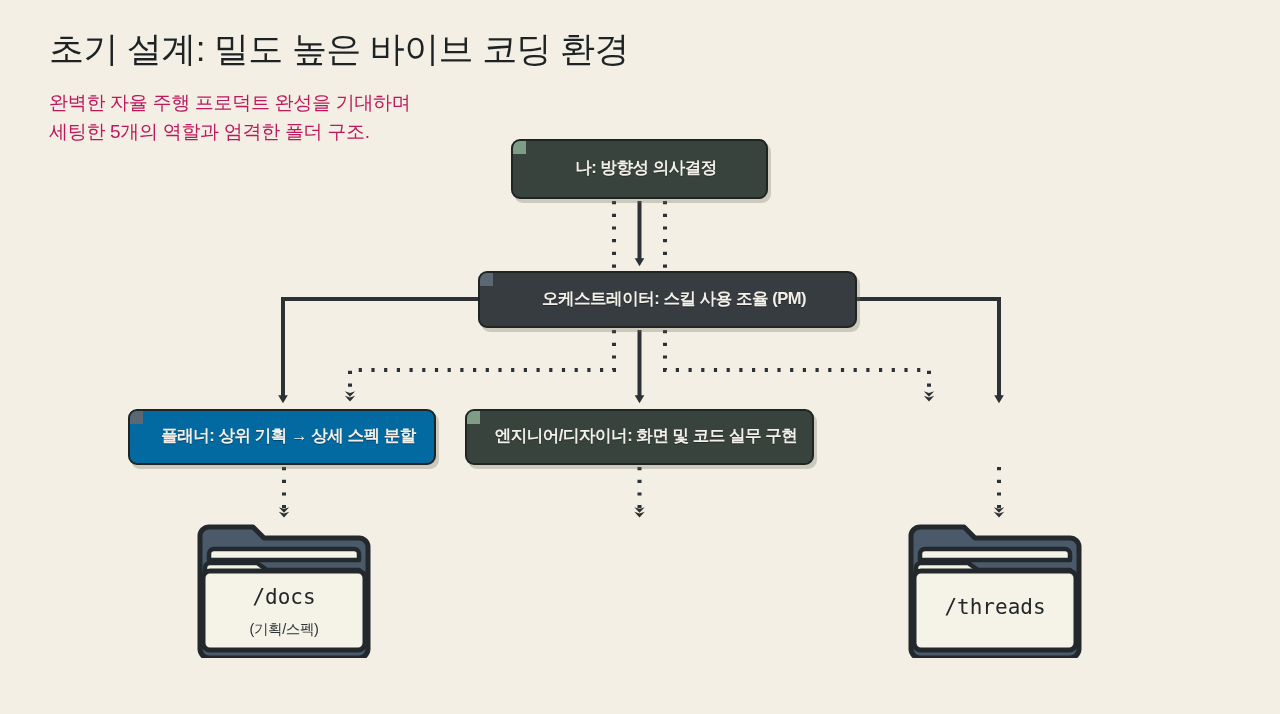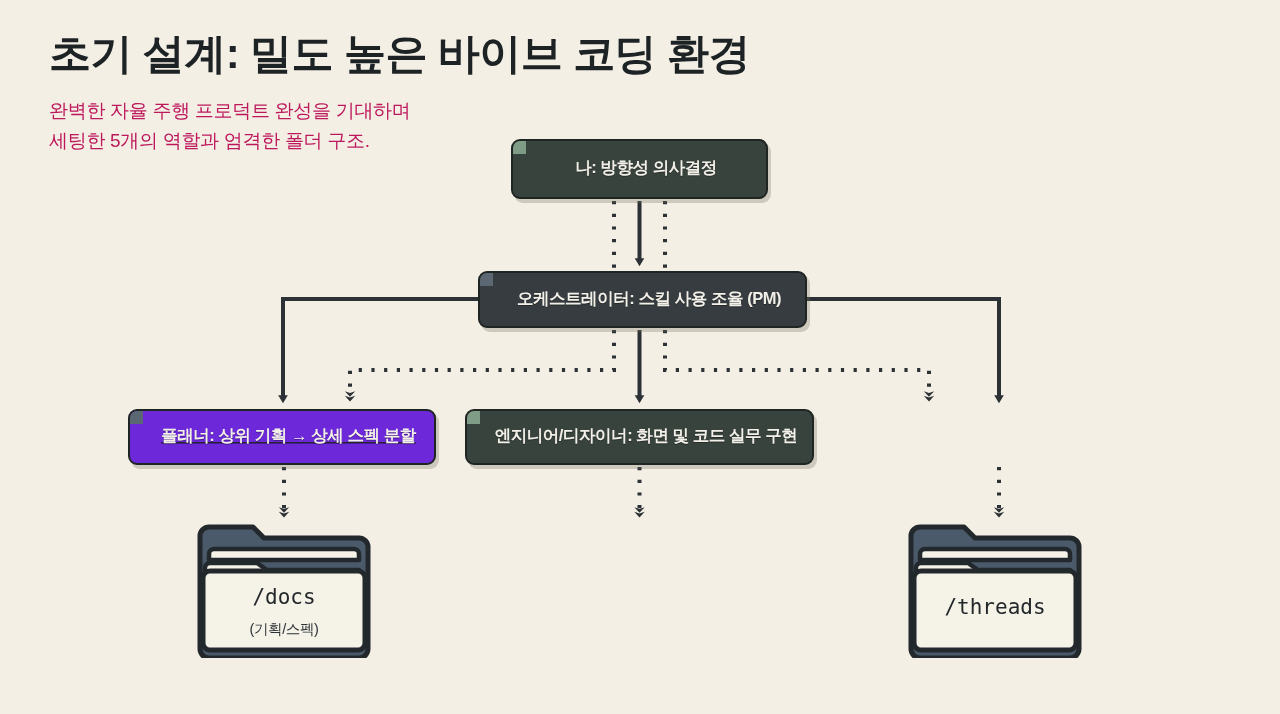--- a/index.html
+++ b/index.html
@@ -27,27 +27,26 @@
 
   
   #header {
     position: absolute;
     left: 49px;
     top: 28px;
     width: 700px;
   }
 
   #page-title {
-    font-size: 42px;
-    font-weight: bold;
+    font-size: 35px;
+    font-weight: normal;
     letter-spacing: -0.6px;
     color: #1d2225;
     line-height: 1.22;
     white-space: nowrap;
-    text-align: right;
   }
 
   #page-subtitle {
     margin-top: 17px;
     font-size: 19px;
     line-height: 1.55;
     color: #be185d;
     letter-spacing: -0.3px;
     white-space: pre-line;
   }
@@ -89,29 +88,29 @@
     font-size: 16.5px;
     font-weight: bold;
     letter-spacing: -0.45px;
     white-space: nowrap;
     padding: 0 14px 2px;
     text-shadow: 0 1px 0 rgba(0,0,0,0.35);
   }
 
   
   #node-me        { left: 511px; top: 139px; width: 257px; height: 60px; }
-  #node-orch      { left: 478px; top: 271px; width: 329px; height: 57px; }
+  #node-orch      { left: 478px; top: 271px; width: 379px; height: 57px; }
   #node-planner   { left: 128px; top: 409px; width: 308px; height: 56px; }
   #node-engineer  { left: 465px; top: 409px; width: 349px; height: 56px; }
   #node-critic    { left: 843px; top: 409px; width: 314px; height: 56px; }
 
   
   #node-me       { background: #39433e; }
   #node-orch     { background: #363c40; }
-  #node-planner  { background: #6d28d9; text-decoration: underline; }
+  #node-planner  { background: #0369a1; }
   #node-engineer { background: #38433e; }
   #node-critic   { background: #3a3f3e; }
 
   
   .folder {
     position: absolute;
     width: 178px;
     height: 138px;
   }
 

